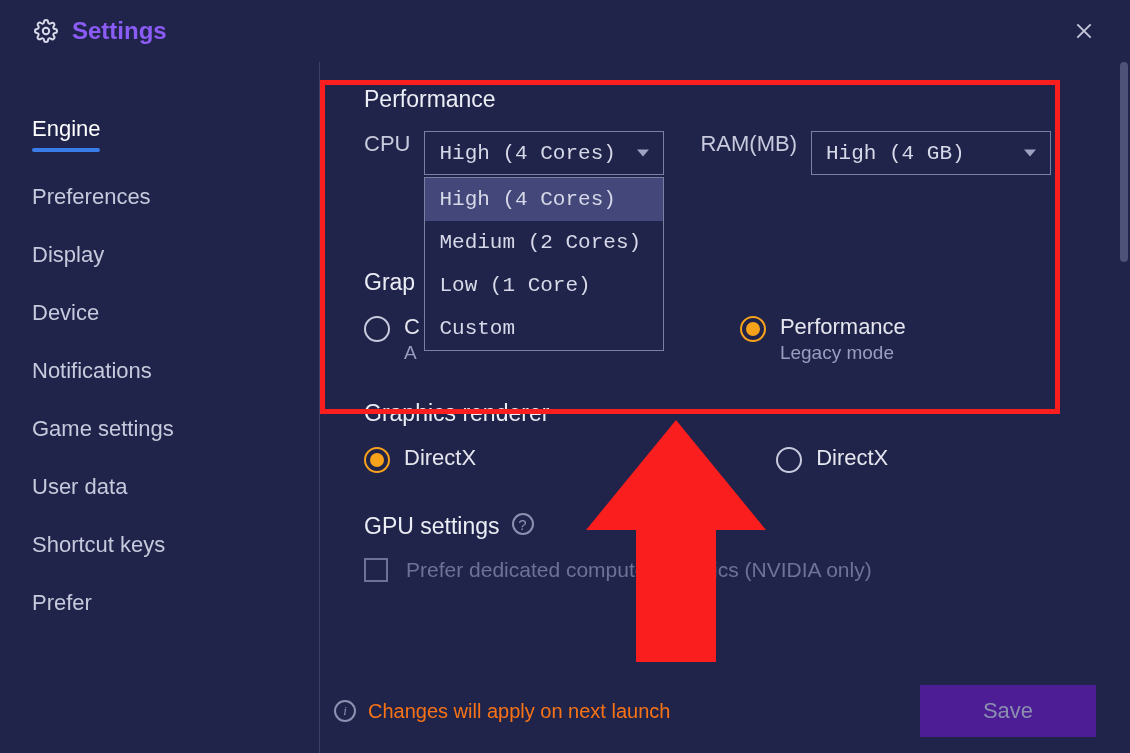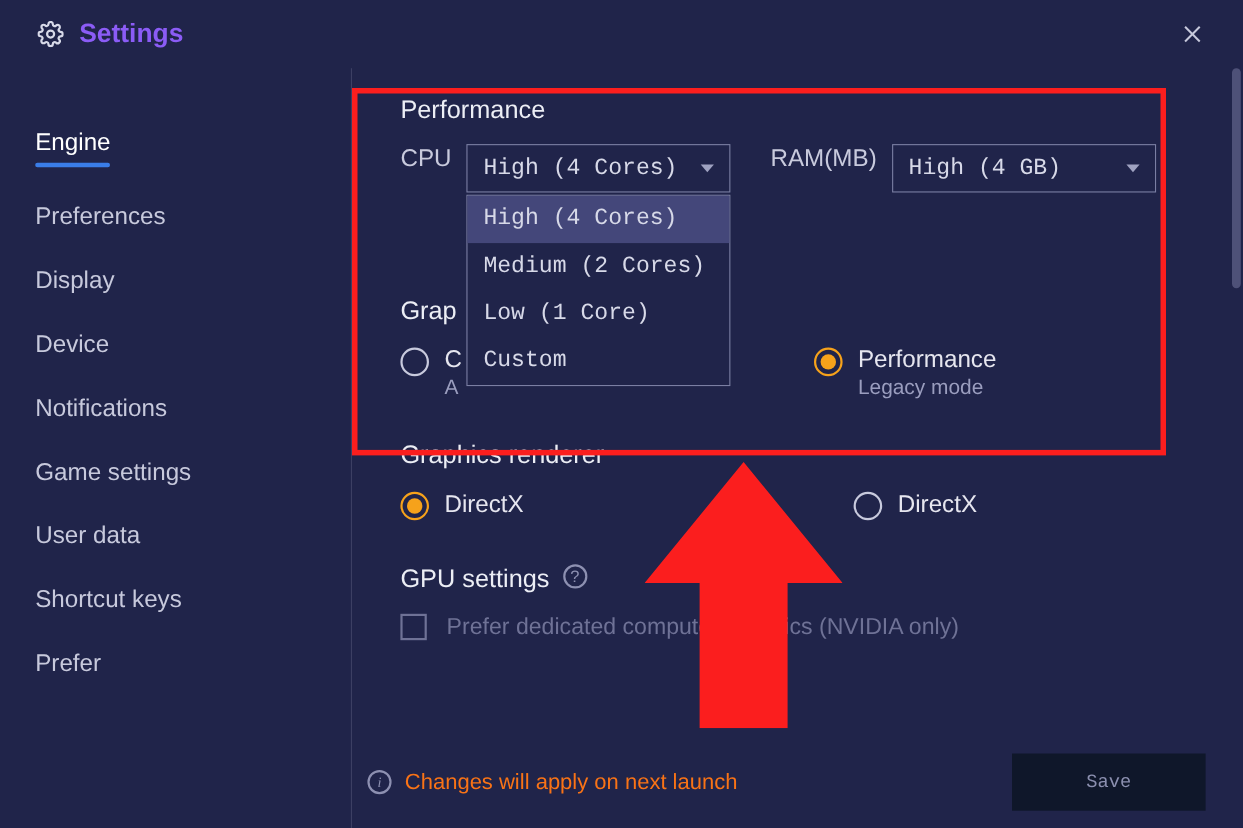--- a/index.html
+++ b/index.html
@@ -281,28 +281,27 @@
     margin-right: 12px;
   }
   .info-text {
     font-size: 20px;
     color: #f97316;
   }
   .save-btn {
     margin-left: auto;
     width: 176px;
     height: 52px;
-    background: #0f172a;
+    background: #4c1d95;
     color: #8b8faf;
-    font-size: 17px;
+    font-size: 22px;
     display: flex;
     align-items: center;
     justify-content: center;
     cursor: pointer;
-    font-family: Liberation Mono, monospace;
   }
   .scroll-thumb {
     position: absolute;
     right: 2px;
     top: 62px;
     width: 8px;
     height: 200px;
     background: #4e5178;
     border-radius: 4px;
   }

